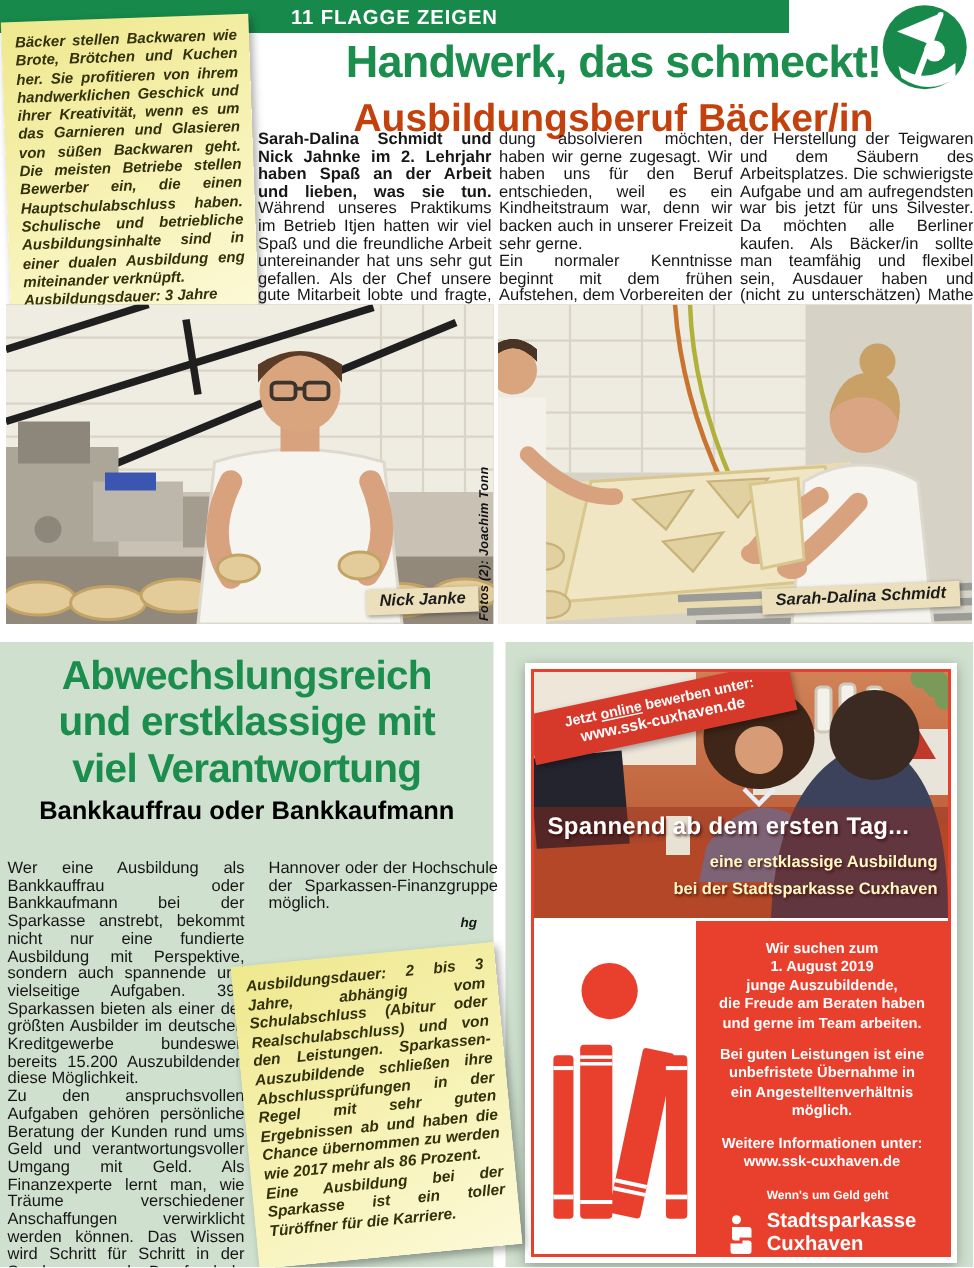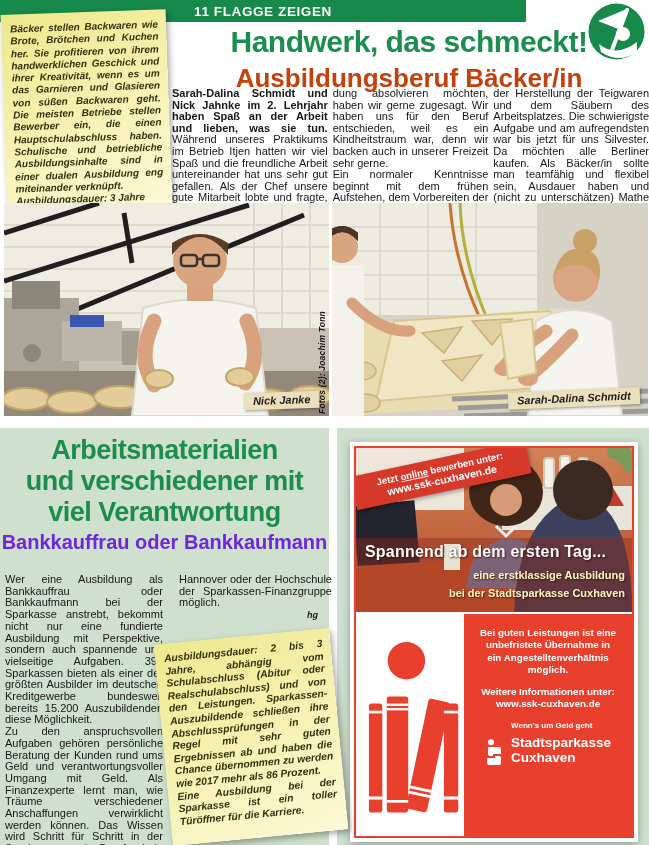--- a/index.html
+++ b/index.html
@@ -45,21 +45,21 @@
   .photo-credit { position:absolute; left:317px; top:246px; height:168px; writing-mode:vertical-rl;
                   transform:rotate(180deg); font-size:8.5px; font-weight:bold; font-style:italic;
                   color:#111; z-index:4; letter-spacing:.2px; }
 
   
   .panel { position:absolute; top:428px; height:417px; background:#cfe1ce; }
   .panel-left { left:0; width:329px; }
   .panel-right { left:337px; width:312px; }
   .bank-title { margin-top:7px; text-align:center; color:#1b8d4d; font-weight:bold;
                 font-size:27px; line-height:31px; letter-spacing:-.5px; }
-  .bank-subtitle { text-align:center; color:#6d28d9; font-weight:bold; font-size:20px; margin-top:3px; }
+  .bank-subtitle { text-align:center; color:#000000; font-weight:bold; font-size:17px; margin-top:3px; }
   .bank-cols { position:absolute; left:5px; top:146px; width:320px; }
   .bank-col1 { position:absolute; left:0; top:0; width:158px; font-size:11px; line-height:11.7px;
                text-align:justify; color:#161616; }
   .bank-col2 { position:absolute; left:174px; top:0; width:153px; font-size:11px; line-height:11.7px;
                text-align:justify; color:#161616; }
   .bank-byline { display:block; text-align:right; font-style:italic; font-weight:bold; font-size:9px;
                  margin-top:1px; margin-right:14px; }
 
   
   .ad { position:absolute; left:350px; top:442px; width:288px; background:#fff; padding:4px;
@@ -238,22 +238,22 @@
         <polygon points="168,120 200,116 204,170 176,176" fill="#f0e6c3" stroke="#d9c68e" stroke-width="2"></polygon>
       </g>
     </svg>
     <div class="caption caption2">Sarah-Dalina Schmidt</div>
   </div>
 
   <div class="photo-credit">Fotos (2): Joachim Tonn</div>
 
   <div class="panel panel-left">
     <div class="bank-title">
-      <div>Arbeitsmaterialien</div>
-      <div>und verschiedener mit</div>
+      <div>Abwechslungsreich</div>
+      <div>und erstklassige mit</div>
       <div>viel Verantwortung</div>
     </div>
     <div class="bank-subtitle">Bankkauffrau oder Bankkaufmann</div>
     <div class="bank-cols">
       <div class="bank-col1 pre">Wer eine Ausbildung als Bankkauffrau oder Bankkaufmann bei der Sparkasse anstrebt, bekommt nicht nur eine fundierte Ausbildung mit Perspektive, sondern auch spannende und vielseitige Aufgaben. 390 Sparkassen bieten als einer der größten Ausbilder im deutschen Kreditgewerbe bundesweit bereits 15.200 Auszubildenden diese Möglichkeit.
 Zu den anspruchsvollen Aufgaben gehören persönliche Beratung der Kunden rund ums Geld und verantwortungsvoller Umgang mit Geld. Als Finanzexperte lernt man, wie Träume verschiedener Anschaffungen verwirklicht werden können. Das Wissen wird Schritt für Schritt in der Sparkasse und Berufsschule vermittelt.
 Weiterbildung ist später an der regionalen Sparkassen-Akademie in</div>
       <div class="bank-col2">
         <span>Hannover oder der Hochschule der Sparkassen-Finanzgruppe möglich.</span>
         <span class="bank-byline">hg</span>
@@ -340,20 +340,25 @@
               <g transform="rotate(12 80 140)">
                   <rect x="64" y="178" width="24" height="3"></rect>
                   <rect x="64" y="184" width="24" height="3"></rect>
                 </g>
               <rect x="94" y="90" width="16" height="3"></rect>
                 <rect x="94" y="186" width="16" height="3.5"></rect>
             </g>
           </svg>
         </div>
         <div class="ad-redpanel">
+          <p class="pre">Wir suchen zum
+1. August 2019
+junge Auszubildende,
+die Freude am Beraten haben
+und gerne im Team arbeiten.</p>
           <p class="pre">Bei guten Leistungen ist eine
 unbefristete Übernahme in
 ein Angestelltenverhältnis
 möglich.</p>
           <p><span class="pre">Weitere Informationen unter:</span><br><span class="ad-link">www.ssk-cuxhaven.de</span></p>
           <div class="sk-logo-row">
             <svg width="20" height="26" viewBox="0 0 20 26">
               <circle cx="6" cy="3.2" r="3" fill="#ffffff"></circle>
               <path d="M3,8 h11 a2,2 0 0 1 2,2 v5 h-8 v2 h6 a2,2 0 0 1 2,2 v5 a2,2 0 0 1 -2,2 H4 a2,2 0 0 1 -2,-2 v-5 h8 v-2 H5 a2,2 0 0 1 -2,-2 z" fill="#ffffff"></path>
             </svg>

